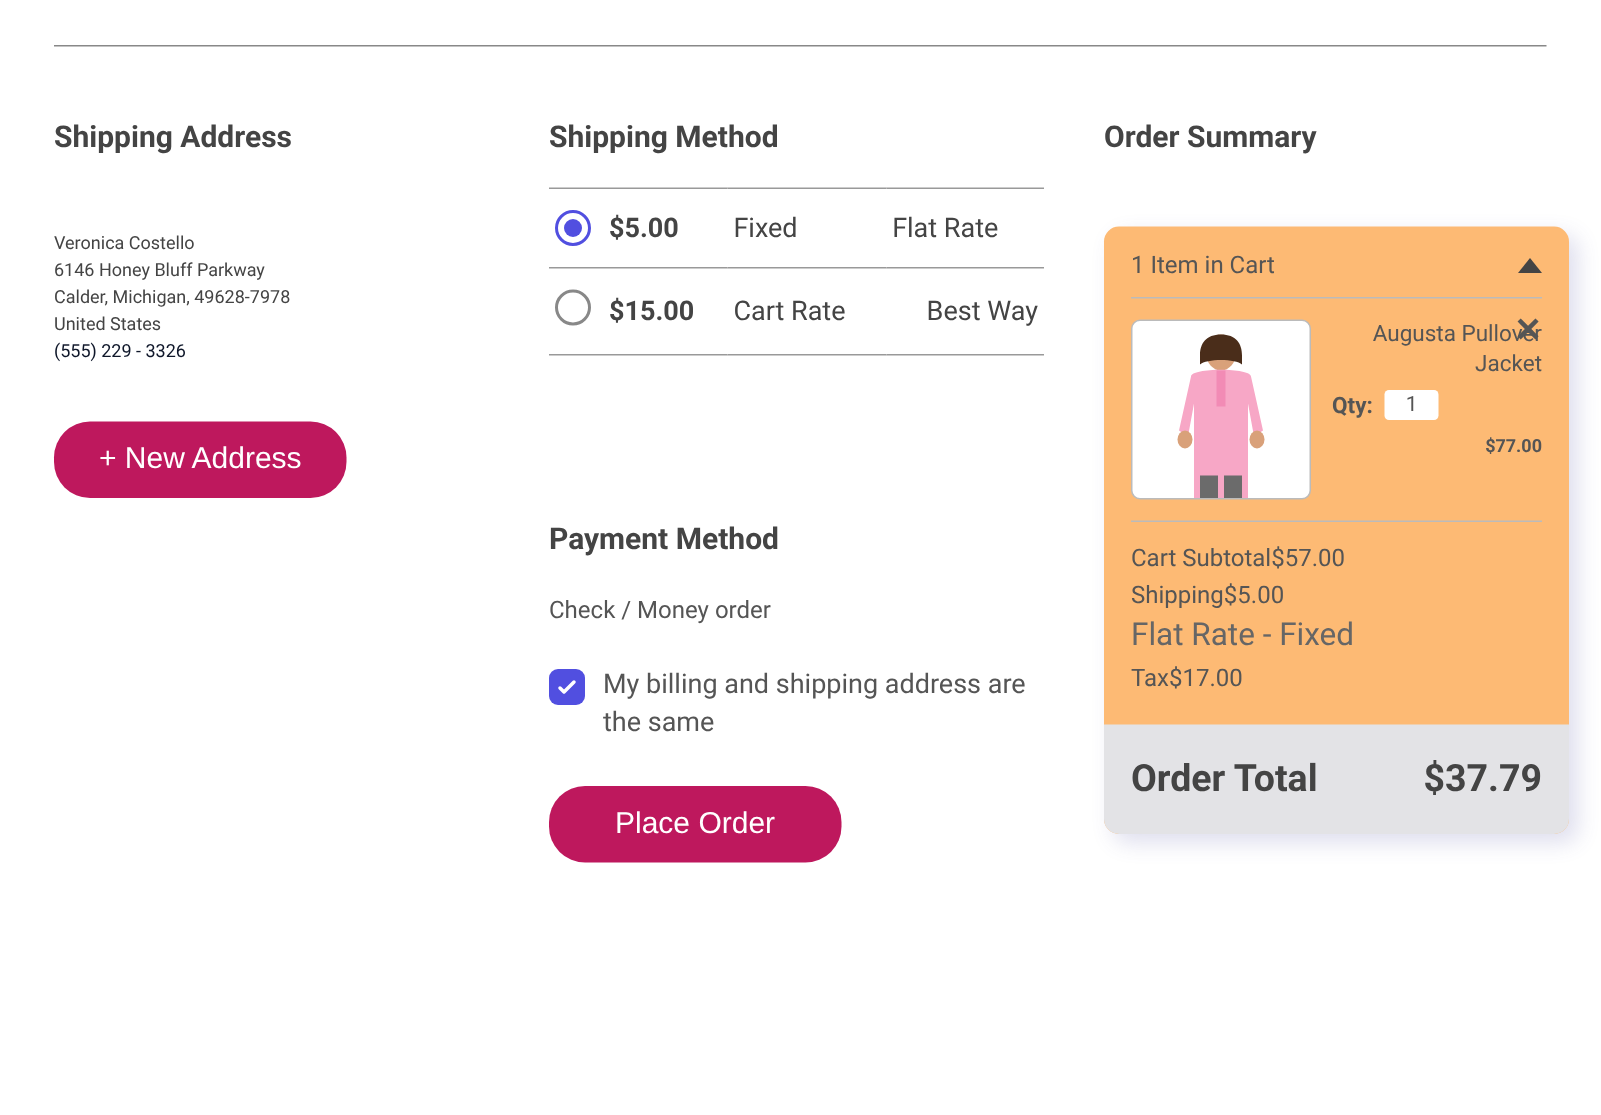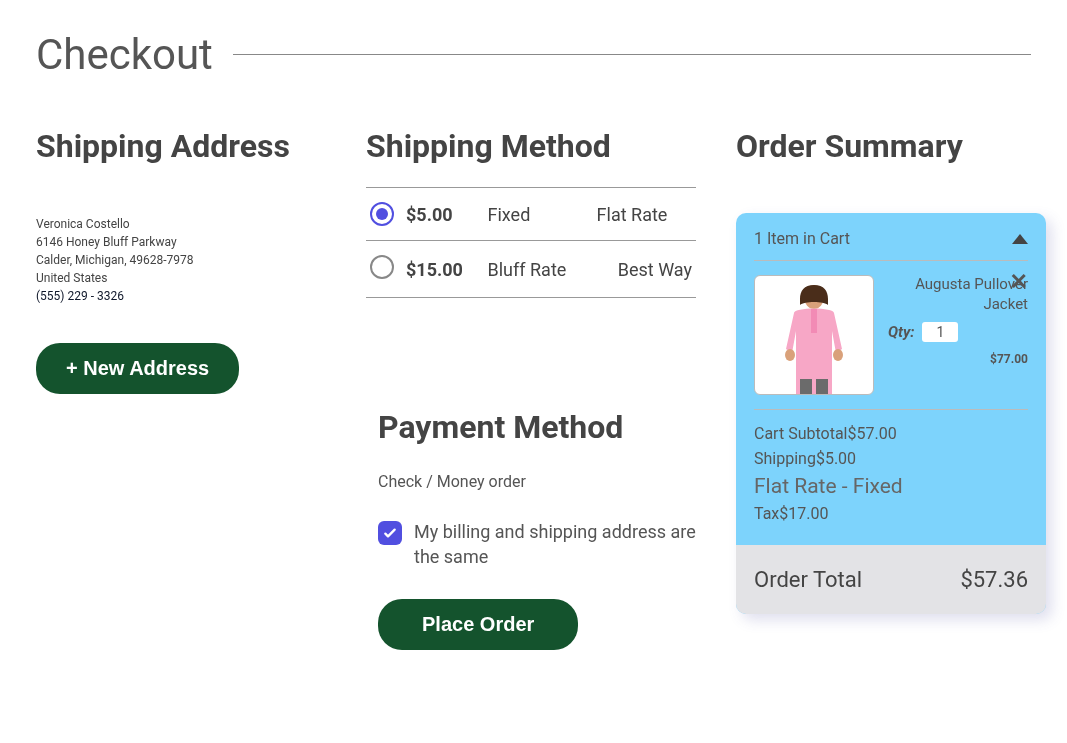--- a/index.html
+++ b/index.html
@@ -30,44 +30,44 @@
     display: flex;
     gap: 40px;
     align-items: flex-start;
   }
   .col { flex: 1; }
   .col-address { flex: 0 0 290px; }
   .col-method { flex: 0 0 330px; }
   .col-summary { flex: 0 0 310px; }
 
   h2 {
-    font-size: 32px;
+    font-size: 20px;
     font-weight: 700;
     color: #444;
     margin-bottom: 22px;
   }
 
   
   .address-block {
     font-size: 12px;
     line-height: 1.5;
     color: #444;
     margin-top: 50px;
     margin-bottom: 38px;
   }
   .address-block .phone { color: #0f172a; }
 
   .btn-primary {
-    background: #14532d;
+    background: #be185d;
     color: #fff;
     border: none;
     border-radius: 24px;
     padding: 14px 30px;
     font-size: 20px;
-    font-weight: 700;
+    font-weight: 400;
     cursor: pointer;
     display: inline-block;
   }
 
   
   .method-table {
     width: 100%;
     border-collapse: collapse;
   }
   .method-table tr { border-top: 1px solid #999; border-bottom: 1px solid #999; }
@@ -87,21 +87,21 @@
     cursor: pointer;
   }
   .radio.checked::after {
     content: "";
     width: 12px; height: 12px;
     background: #514fe0;
     border-radius: 50%;
   }
   .radio.unchecked { border-color: #888; }
 
-  .payment-section { margin-top: 110px; margin-left: 12px; }
+  .payment-section { margin-top: 110px; }
   .payment-section h2 { margin-bottom: 26px; }
   .payment-type {
     font-size: 16px;
     color: #555;
     margin-bottom: 28px;
   }
   .same-address-row {
     display: flex;
     align-items: flex-start;
     gap: 12px;
@@ -119,21 +119,21 @@
   }
   .checkbox svg { width: 16px; height: 16px; }
   .same-address-row span {
     font-size: 18px;
     color: #555;
     line-height: 1.4;
   }
 
   
   .summary-card {
-    background: #7dd3fc;
+    background: #fdba74;
     border-radius: 10px;
     padding: 16px 18px 0 18px;
     box-shadow: 6px 6px 14px rgba(80,80,160,0.18);
     margin-top: 48px;
   }
   .summary-head {
     display: flex;
     justify-content: space-between;
     align-items: center;
     padding-bottom: 12px;
@@ -163,21 +163,21 @@
     background: #fff;
     display: flex;
     align-items: flex-end;
     justify-content: center;
     overflow: hidden;
   }
   .cart-item .thumb svg { width: 100px; height: 115px; }
   .cart-item .info { flex: 1; font-size: 15px; color: #555; }
   .cart-item .info .name { margin-bottom: 8px; line-height: 1.3; }
   .cart-item .info .qty-row { margin-bottom: 10px; display:flex; align-items:center; gap:8px;}
-  .cart-item .info .qty-row b { font-weight:700;font-style:italic; }
+  .cart-item .info .qty-row b { font-weight:700; }
   .qty-box {
     background: #fff;
     border-radius: 3px;
     padding: 2px 14px;
     display: inline-block;
     font-size: 14px;
   }
   .cart-item .info .price { font-weight: 700; font-size: 12px; }
   .close-icon {
     position: absolute;
@@ -197,31 +197,30 @@
     justify-content: flex-start;
     margin-bottom: 6px;
   }
   .totals .sub { font-size: 21px; color: #666; }
   .order-total-row {
     background: #e3e3e6;
     margin: 0 -18px;
     padding: 22px 18px;
     display: flex;
     justify-content: space-between;
-    font-size: 22px;
-    font-weight: 400;
+    font-size: 25px;
+    font-weight: 700;
     color: #444;
     border-radius: 0 0 10px 10px;
   }
 </style>
 </head>
 <body>
 
 <div class="checkout-header">
-  <h1>Checkout</h1>
   <div class="line"></div>
 </div>
 
 <div class="columns">
 
   <div class="col col-address">
     <h2>Shipping Address</h2>
     <div class="address-block">
       <div>Veronica Costello</div>
       <div>6146 Honey Bluff Parkway</div>
@@ -238,21 +237,21 @@
       <tbody>
           <tr>
         <td style="width:36px;"><span class="radio checked"></span></td>
         <td class="price">$5.00</td>
         <td>Fixed</td>
         <td style="text-align:left;">Flat Rate</td>
       </tr>
       <tr>
         <td><span class="radio unchecked"></span></td>
         <td class="price">$15.00</td>
-        <td>Bluff Rate</td>
+        <td>Cart Rate</td>
         <td style="text-align:right;">Best Way</td>
       </tr>
     </tbody>
       </table>
 
     <div class="payment-section">
       <h2>Payment Method</h2>
       <div class="payment-type">Check / Money order</div>
       <div class="same-address-row">
         <span class="checkbox">
@@ -310,18 +309,18 @@
           <span class="sub">Flat  Rate - Fixed</span>
           <span></span>
         </div>
         <div class="row">
           <span>Tax</span>
           <span>$17.00</span>
         </div>
       </div>
       <div class="order-total-row">
         <span>Order Total</span>
-        <span>$57.36</span>
+        <span>$37.79</span>
       </div>
     </div>
   </div>
 
 </div>
 
 </body></html>

